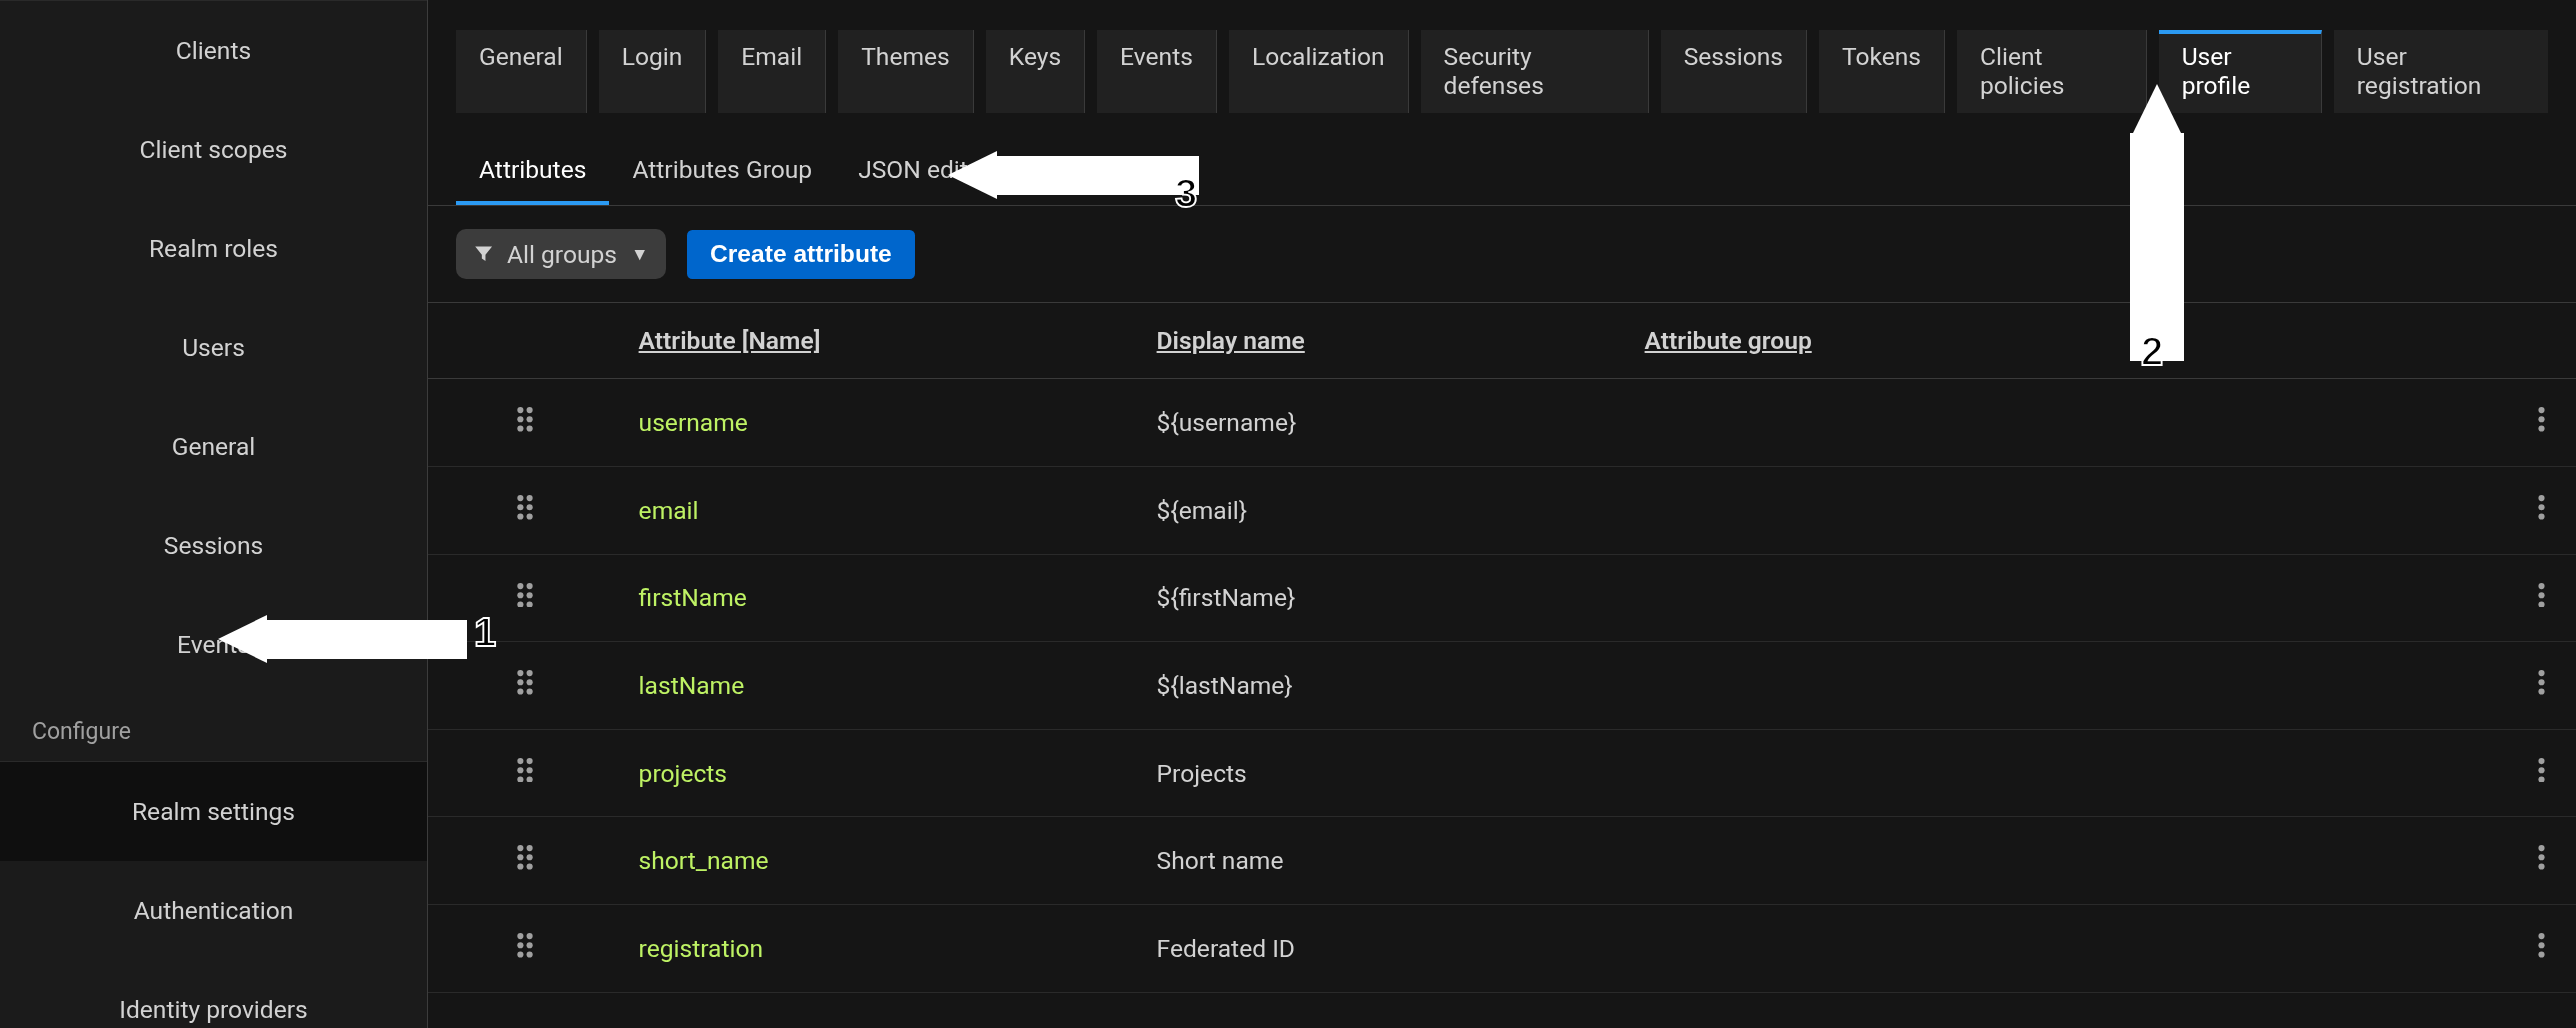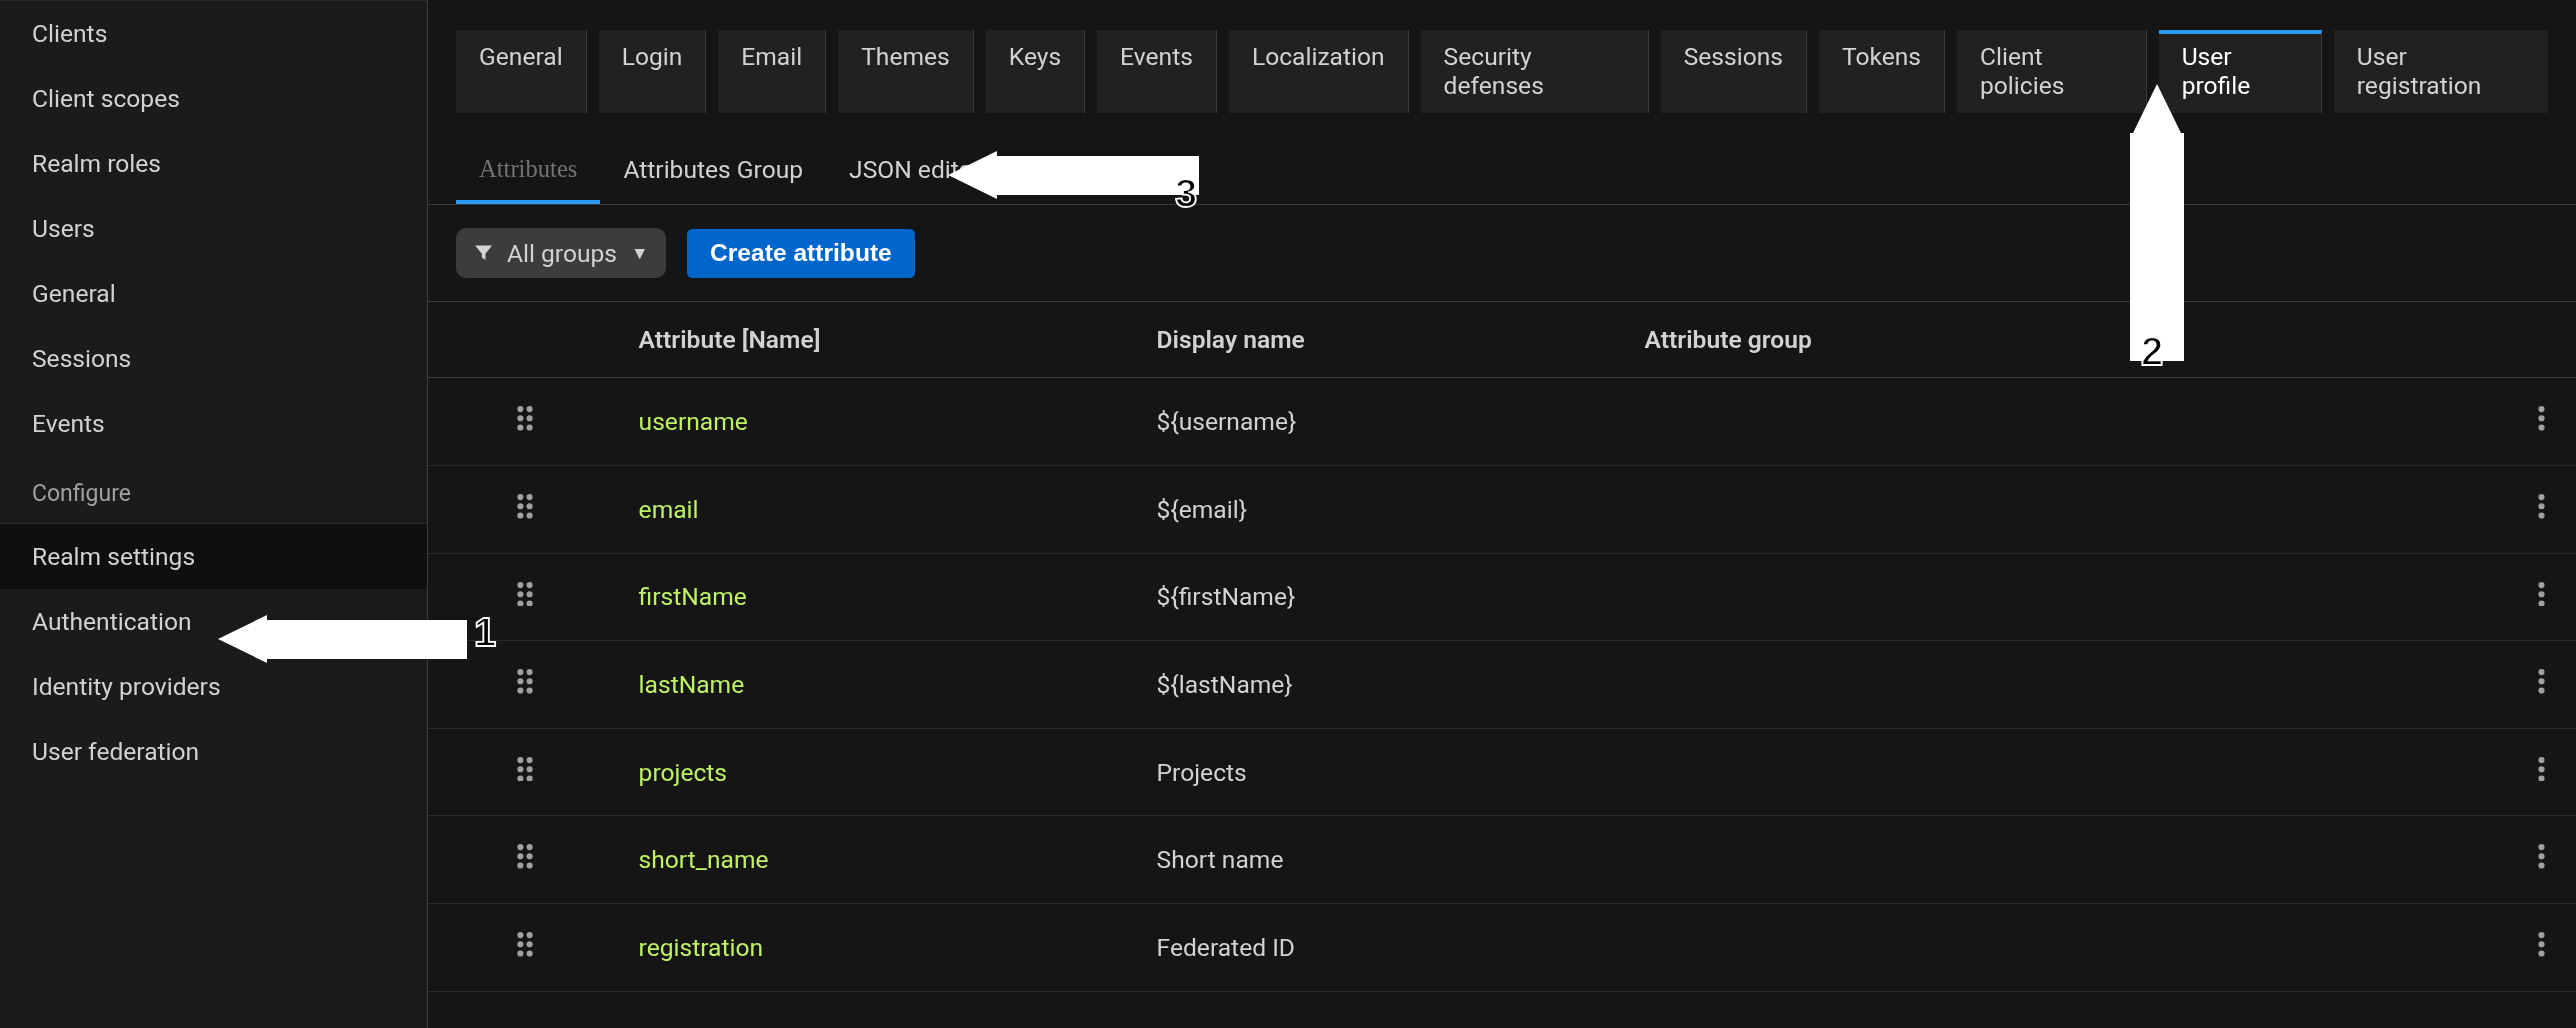--- a/index.html
+++ b/index.html
@@ -17,23 +17,24 @@
   background: #1b1b1b;
   border-right: 0.9px solid #3c3c3c;
   flex-shrink: 0;
 }
 .sidebar-section-label {
   color: #a0a0a0;
   font-size: 23px;
   padding: 24.6px 32px 16px;
 }
 .sidebar-item {
-  padding: 18px 32px;
-  color: #d2d2d2;
-  cursor: pointer;
+  padding: 35px 32px;
+  color: #d2d2d2;
+  cursor: pointer;
+  text-align: center;
 }
 .sidebar-item.active {
   background: #0f0f0f;
 }
 .sidebar-divider { height: 0.9px; background: #2a2a2a; margin: 0; }
 .main {
   flex: 1;
   background: #151515;
   padding: 0;
 }
@@ -64,22 +65,21 @@
   border-bottom: 0.9px solid #3a3a3a;
 }
 .subtab {
   padding: 12.3px 23px 17.6px;
   color: #d2d2d2;
   cursor: pointer;
   font-size: 24.6px;
 }
 .subtab.active {
   border-bottom: 4.4px solid #2b9af3;
-  color: #737373;
-  font-family: Liberation Serif, serif;
+  color: #ffffff;
 }
 .toolbar {
   display: flex;
   gap: 21px;
   padding: 23px 28px;
   align-items: center;
 }
 .filter-btn {
   background: #3c3c3c;
   color: #d2d2d2;
@@ -106,20 +106,21 @@
   border-collapse: collapse;
 }
 .table th {
   text-align: left;
   color: #d2d2d2;
   font-weight: 600;
   font-size: 24.6px;
   padding: 23px 17.6px;
   border-top: 0.9px solid #3a3a3a;
   border-bottom: 0.9px solid #3a3a3a;
+  text-decoration: underline;
 }
 .table td {
   padding: 28px 17.6px;
   border-bottom: 0.9px solid #2a2a2a;
   font-size: 24.6px;
 }
 .col-handle { width: 193px; text-align: center; }
 .col-name { width: 518px; }
 .col-disp { width: 488px; }
 .col-grp { }

